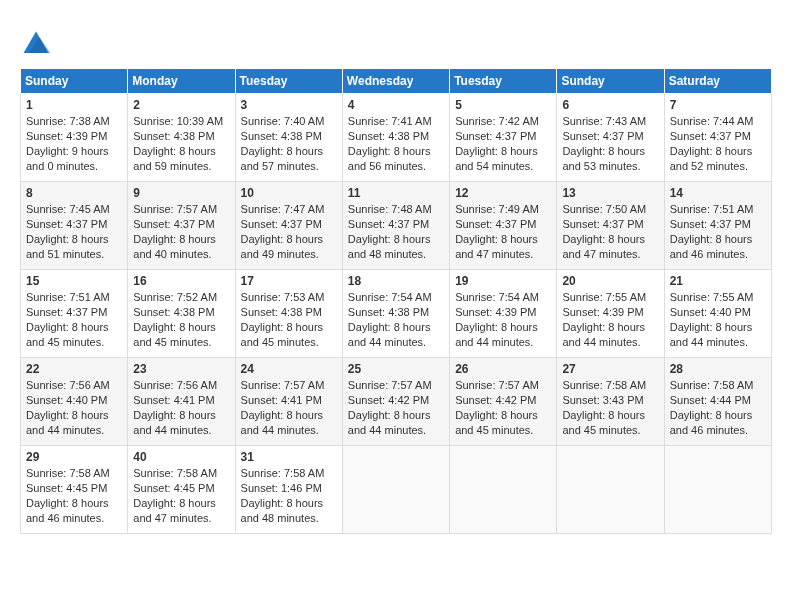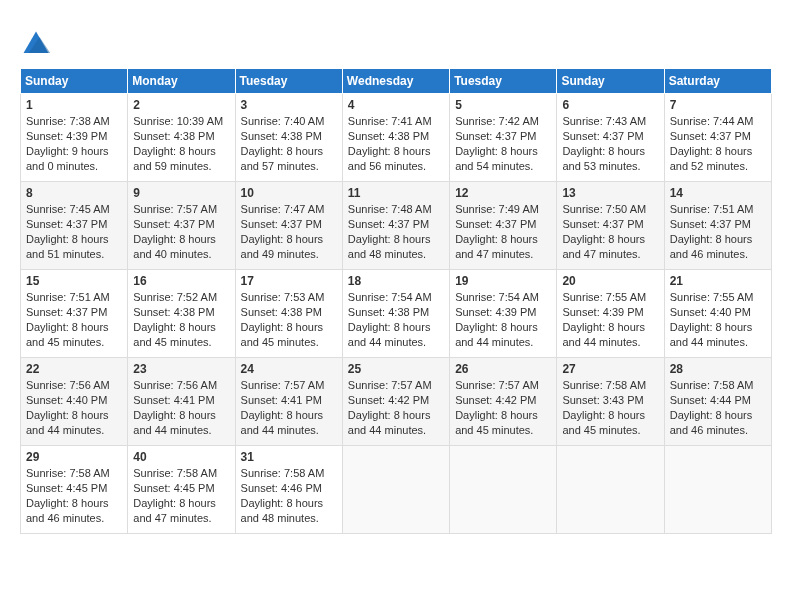--- a/index.html
+++ b/index.html
@@ -380,21 +380,21 @@
         <div class="cell-content">
           <span>Sunrise: 7:58 AM</span><br>
           <span>Sunset: 4:45 PM</span><br>
           <span>Daylight: 8 hours and 47 minutes.</span>
         </div>
       </td>
           <td>
         <span class="day-num">31</span>
         <div class="cell-content">
           <span>Sunrise: 7:58 AM</span><br>
-          <span>Sunset: 4:46 PM</span><br>
+          <span>Sunset: 1:46 PM</span><br>
           <span>Daylight: 8 hours and 48 minutes.</span>
         </div>
       </td>
           <td class="empty-cell"></td>
           <td class="empty-cell"></td>
           <td class="empty-cell"></td>
           <td class="empty-cell"></td>
         </tr>
       </tbody>
   </table>

